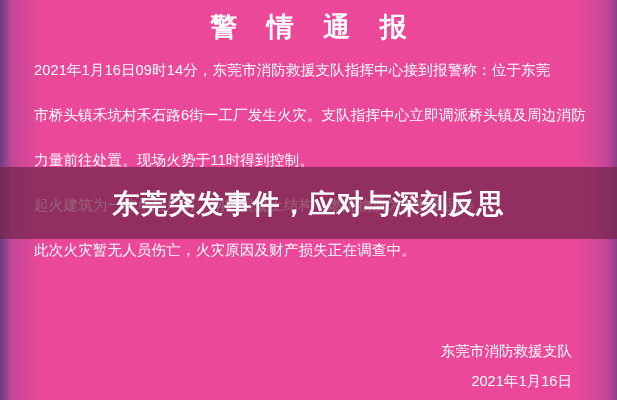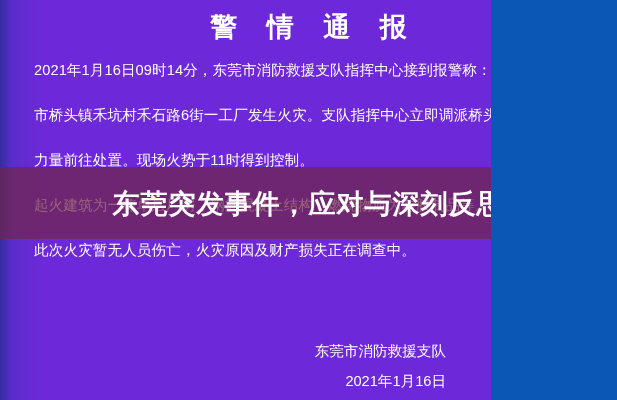--- a/index.html
+++ b/index.html
@@ -9,23 +9,23 @@
   body {
     width: 617px;
     height: 400px;
     overflow: hidden;
     font-family: "Liberation Sans", "DejaVu Sans", sans-serif;
     background: #0a57b5;
   }
 
   #poster {
     position: relative;
-    width: 491px;
+    width: 617px;
     height: 400px;
-    background: #6d28d9;
+    background: #ec4899;
     overflow: hidden;
   }
 
   
   #poster::before {
     content: "";
     position: absolute;
     inset: 0;
     background:
       linear-gradient(to right,

